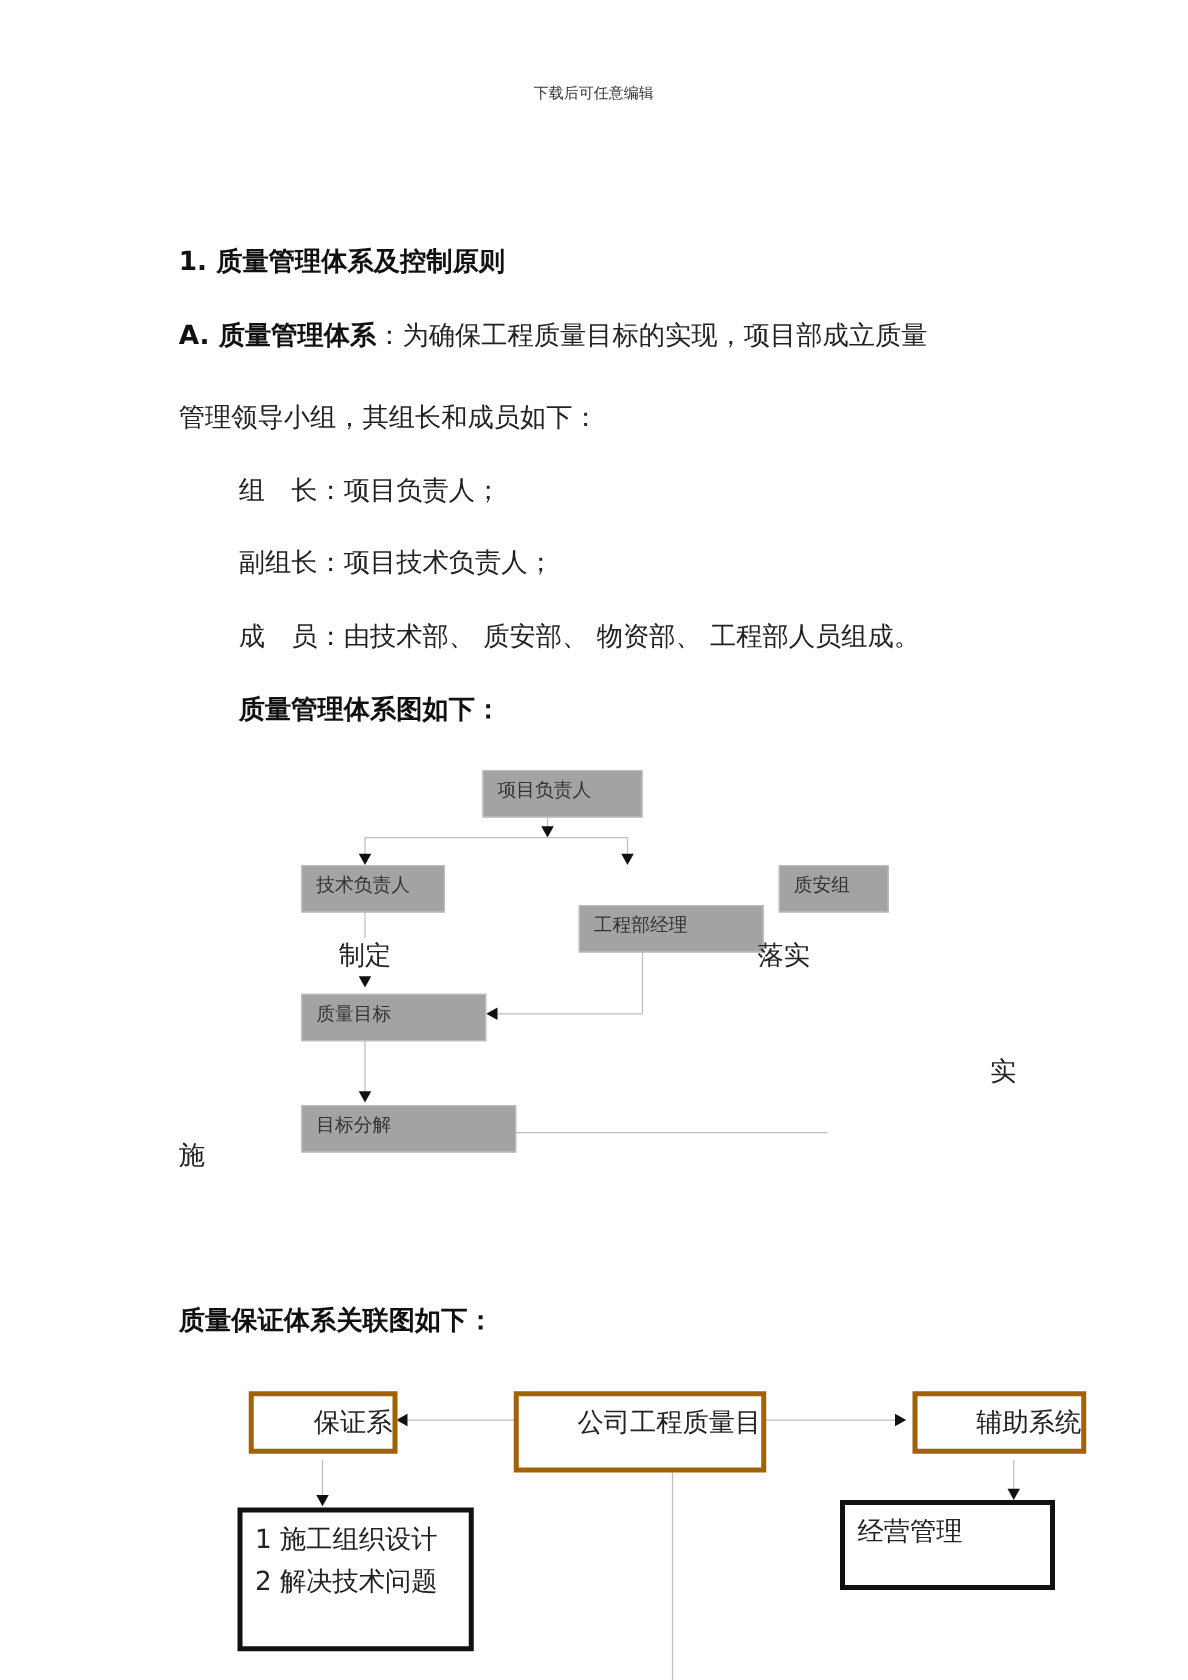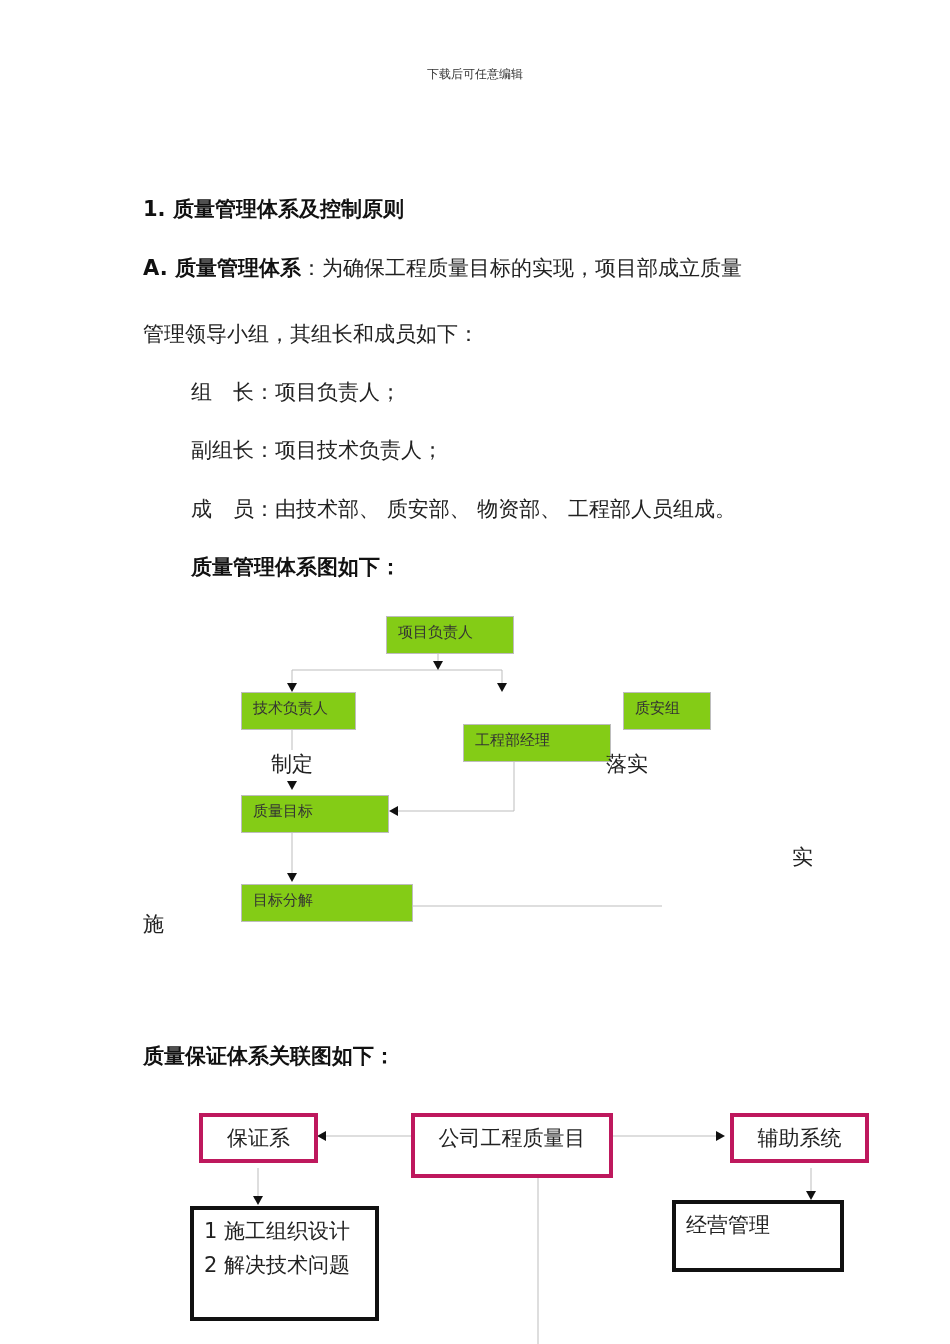--- a/index.html
+++ b/index.html
@@ -4,24 +4,24 @@
 <style>
   html, body { margin:0; padding:0; background:#ffffff; }
   body { width:950px; height:1344px; position:relative; overflow:hidden;
          font-family:"DejaVu Sans", "Liberation Sans", sans-serif; color:#111; }
   .abs { position:absolute; white-space:nowrap; }
   .header { left:0; width:950px; top:66px; text-align:center; font-size:12px; color:#333;
             font-family:"DejaVu Serif","Liberation Serif",serif; }
   .h1 { left:143px; top:195px; font-size:21px; font-weight:bold; }
   .p { font-size:21px; color:#222; }
   .bold { font-weight:bold; color:#111; }
-  .box1 { position:absolute; border:1px solid #bdbdbd; background:#84cc16; font-size:15px; color:#333;
+  .box1 { position:absolute; border:1px solid #bdbdbd; background:#a3a3a3; font-size:15px; color:#333;
           box-sizing:border-box; padding:6px 0 0 11px; }
-  .box2 { position:absolute; border:4px solid #be185d; background:#fff; font-size:21px; color:#222;
-          box-sizing:border-box; text-align:center; }
+  .box2 { position:absolute; border:4px solid #a16207; background:#fff; font-size:21px; color:#222;
+          box-sizing:border-box; text-align:right; }
   .box3 { position:absolute; border:4px solid #111; background:#fff; font-size:21px; color:#222;
           box-sizing:border-box; padding:4px 0 0 10px; line-height:34px; }
   svg.lines { position:absolute; left:0; top:0; }
   .lbl { font-size:21px; color:#222;text-align:right; }
 </style>
 </head>
 <body>
 
 <div class="abs header">下载后可任意编辑</div>
 

